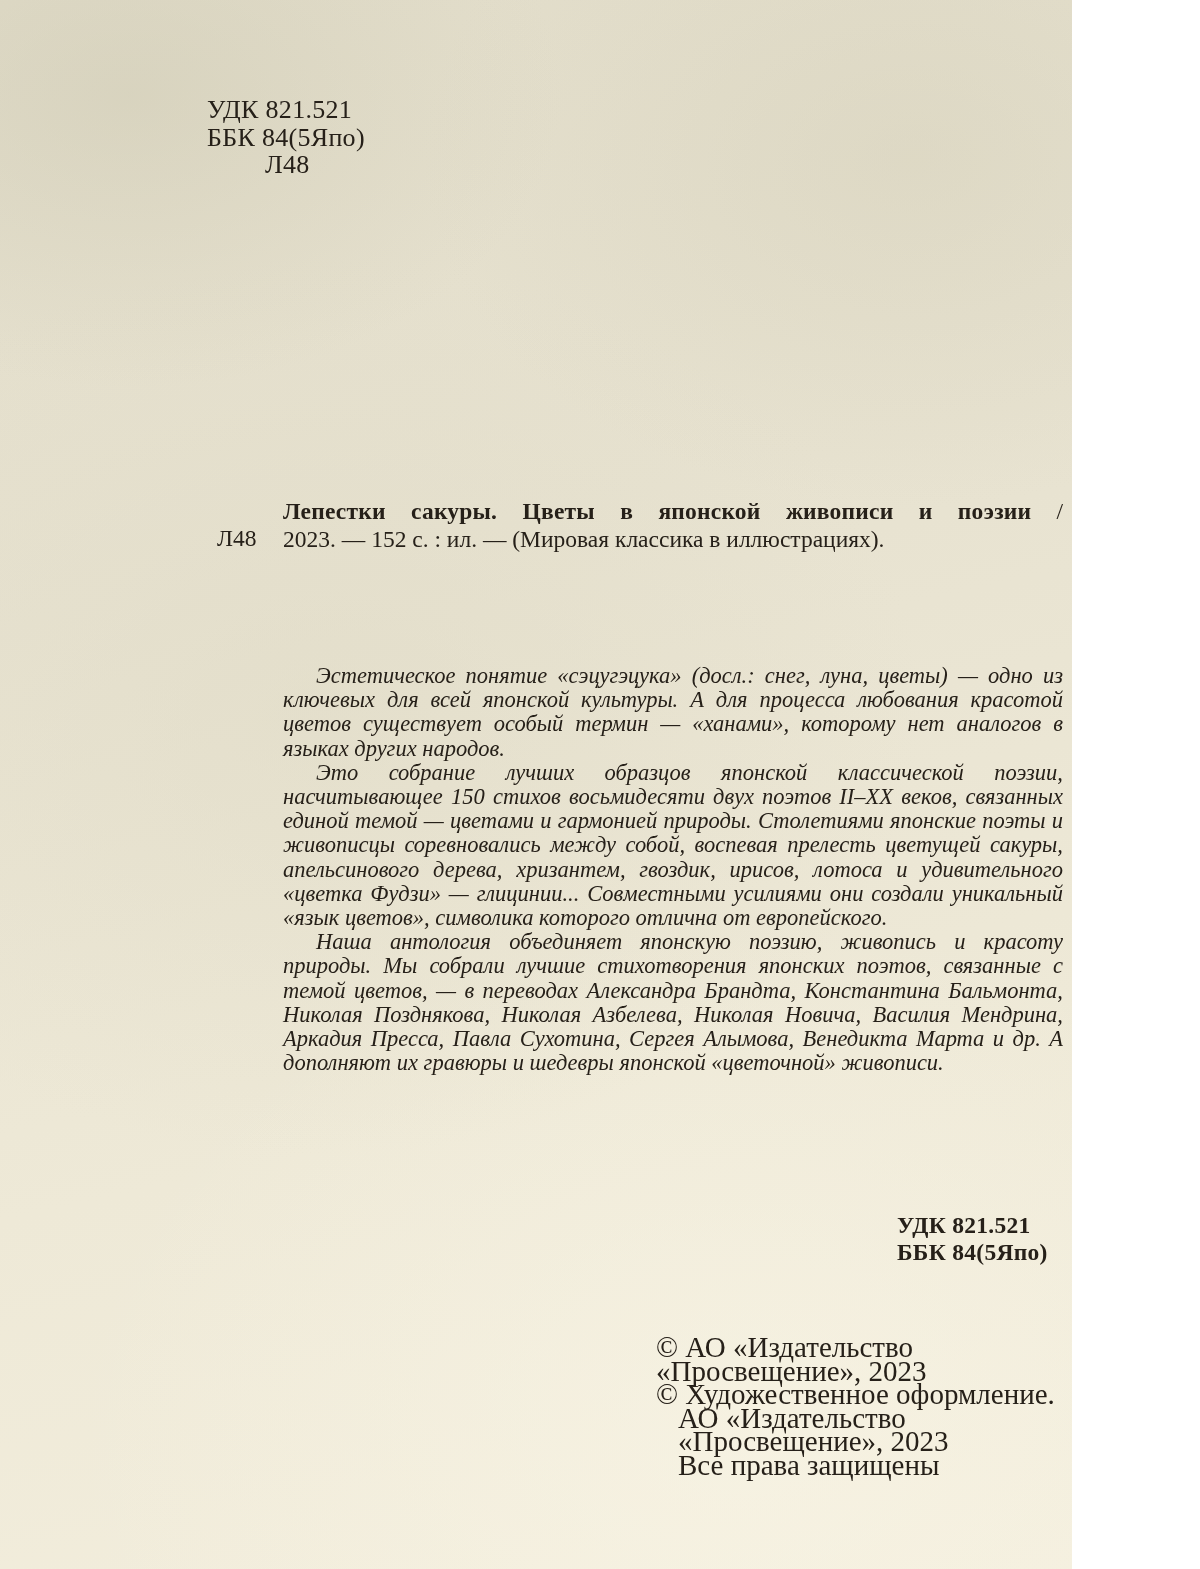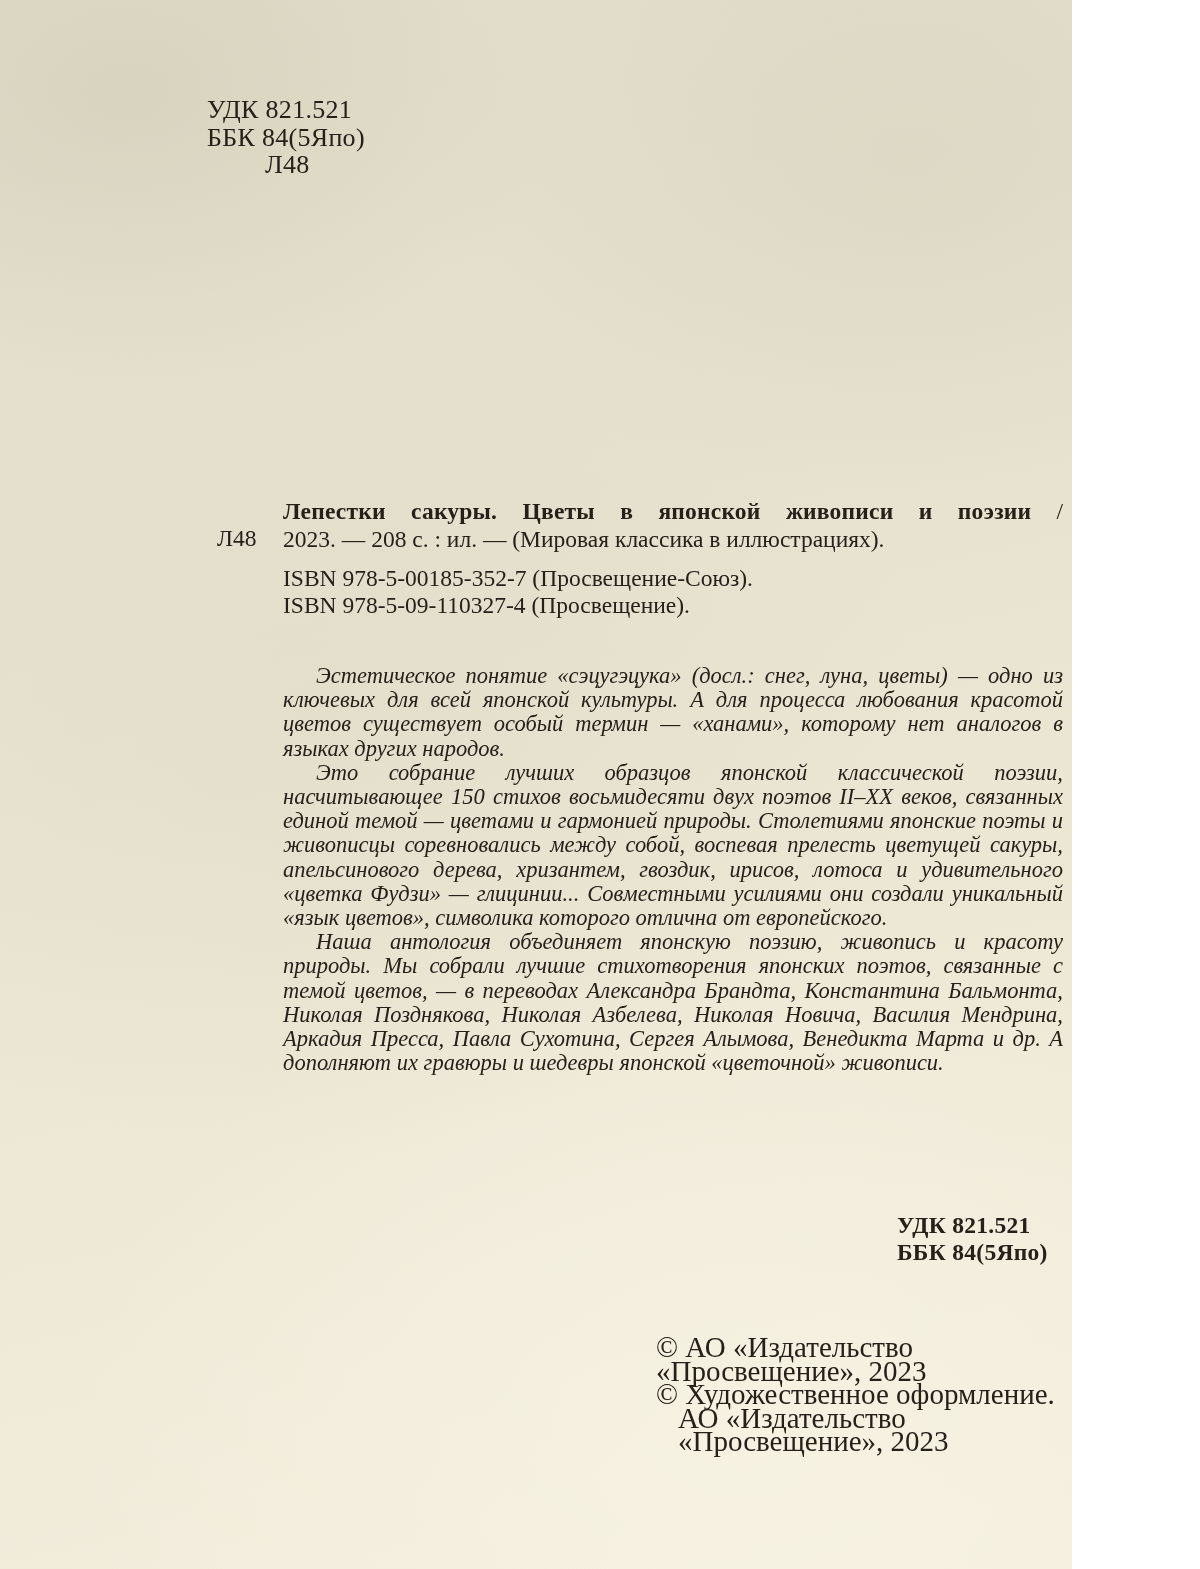--- a/index.html
+++ b/index.html
@@ -44,38 +44,35 @@
 
   <div class="abs udk-top">
     <div>УДК 821.521</div>
     <div>ББК 84(5Япо)</div>
     <div class="sign">Л48</div>
   </div>
 
   <div class="abs bib">
     <div class="bib-sign">Л48</div>
     <div class="bib-line"><span class="bib-title">Лепестки сакуры. Цветы в японской живописи и поэзии</span> <span>/</span></div>
-    <div class="bib-line last">2023. — 208 с. :  ил. — (Мировая классика в иллюстрациях).</div>
-    <div class="bib-isbn">
-      <div>ISBN 978-5-00185-352-7 (Просвещение-Союз).</div>
-      <div>ISBN 978-5-09-110327-4 (Просвещение).</div>
-    </div>
+    <div class="bib-line last">2023. — 152 с. :  ил. — (Мировая классика в иллюстрациях).</div>
   </div>
 
   <div class="abs annotation">
     <p>Эстетическое понятие «сэцугэцука» (досл.: снег, луна, цветы) — одно из ключевых для всей японской культуры. А для процесса любования красотой цветов существует особый термин — «ханами», которому нет аналогов в языках других народов.</p>
     <p>Это собрание лучших образцов японской классической поэзии, насчитывающее 150 стихов восьмидесяти двух поэтов II–XX веков, связанных единой темой — цветами и гармонией природы. Столетиями японские поэты и живописцы соревновались между собой, воспевая прелесть цветущей сакуры, апельсинового дерева, хризантем, гвоздик, ирисов, лотоса и удивительного «цветка Фудзи» — глицинии... Совместными усилиями они создали уникальный «язык цветов», символика которого отлична от европейского.</p>
     <p>Наша антология объединяет японскую поэзию, живопись и красоту природы. Мы собрали лучшие стихотворения японских поэтов, связанные с темой цветов, — в переводах Александра Брандта, Константина Бальмонта, Николая Позднякова, Николая Азбелева, Николая Новича, Василия Мендрина, Аркадия Пресса, Павла Сухотина, Сергея Алымова, Венедикта Марта и др. А дополняют их гравюры и шедевры японской «цветочной» живописи.</p>
   </div>
 
   <div class="abs udk-bottom">
     <div>УДК 821.521</div>
     <div>ББК 84(5Япо)</div>
   </div>
 
 
   <div class="abs footer-copy">
     <div>© АО «Издательство «Просвещение», 2023</div>
     <div>© Художественное оформление.</div>
     <div class="indent">АО «Издательство «Просвещение», 2023</div>
+    <div class="indent">Все права защищены</div>
   </div>
 
 </div>
 
 </body></html>

